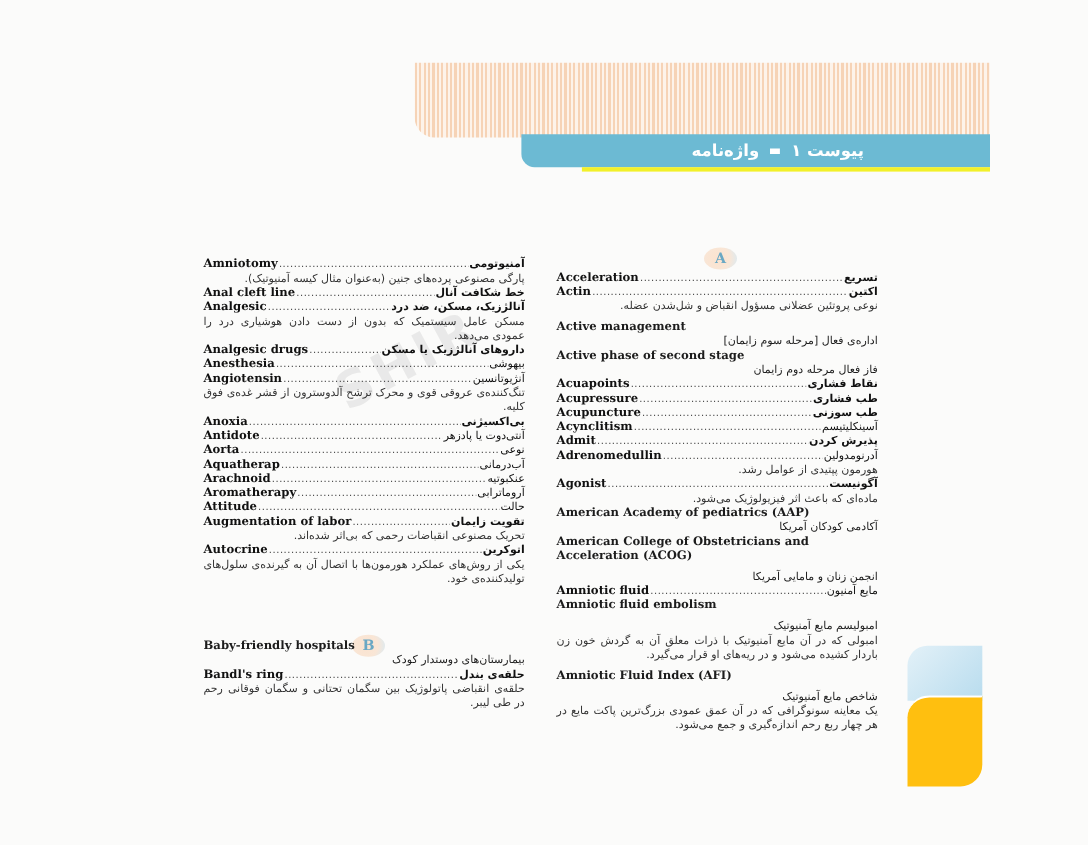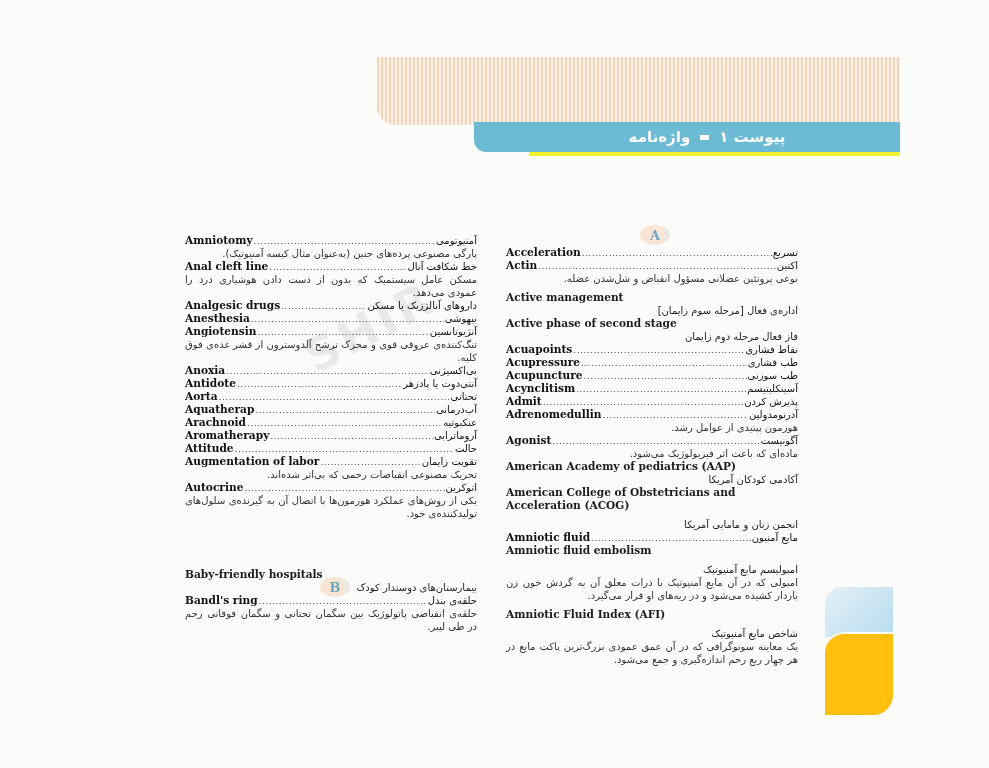--- a/index.html
+++ b/index.html
@@ -33,21 +33,21 @@
   }
   .col { position: absolute; top: 234px; width: 292px; font-size: 10.6px; line-height: 13px; }
   .col-left { left: 185px; }
   .col-right { left: 506px; top: 246px; }
   .entry { margin: 0; }
   .row { display: flex; align-items: baseline; white-space: nowrap; height: 13px; }
   .en { font-family: "DejaVu Serif", serif; font-weight: bold; font-size: 10.6px; color: #111; }
   .dots { flex: 1; overflow: hidden; color: #444; font-size: 9px; letter-spacing: 0.5px; margin: 0 1px; }
   .dots::before { content: "........................................................................................................................"; }
   .fa { direction: rtl; font-size: 10px; color: #111; }
-  .fa-bold { font-weight: normal; }
+  .fa-bold { font-weight: bold; }
   .desc { direction: rtl; text-align: justify; text-align-last: right; font-size: 10px; color: #333; line-height: 13px; }
   .en-solo { font-family: "DejaVu Serif", serif; font-weight: bold; font-size: 10.6px; height: 13px; white-space: nowrap; }
   .fa-solo { direction: rtl; text-align: right; font-size: 10px; font-weight: normal; height: 13px; }
   .gap { height: 6px; }
   .letter-badge {
     position: absolute; width: 30px; height: 20px; border-radius: 50%;
     background: radial-gradient(circle at 40% 50%, #fbe3cf 0%, #f9e6d6 55%, #d8ebf5 100%);
     display: flex; align-items: center; justify-content: center;
     font-family: "DejaVu Serif", serif; font-weight: bold; color: #6aa8c4; font-size: 13px;
   }
@@ -99,20 +99,25 @@
     <div class="desc">پارگی مصنوعی پرده‌های جنین (به‌عنوان مثال کیسه آمنیوتیک).</div>
   </div>
   <div class="entry">
     <div class="row">
         <span class="en">Anal cleft line</span>
         <span class="dots"></span>
         <span class="fa fa-bold">خط شکافت آنال</span>
       </div>
   </div>
   <div class="entry">
+    <div class="row">
+        <span class="en">Analgesic</span>
+        <span class="dots"></span>
+        <span class="fa fa-bold">آنالژزیک، مسکن، ضد درد</span>
+      </div>
     <div class="desc">مسکن عامل سیستمیک که بدون از دست دادن هوشیاری درد را عمودی می‌دهد.</div>
   </div>
   <div class="entry">
     <div class="row">
         <span class="en">Analgesic drugs</span>
         <span class="dots"></span>
         <span class="fa fa-bold">داروهای آنالژزیک یا مسکن</span>
       </div>
   </div>
   <div class="entry">
@@ -141,21 +146,21 @@
     <div class="row">
         <span class="en">Antidote</span>
         <span class="dots"></span>
         <span class="fa">آنتی‌دوت یا پادزهر</span>
       </div>
   </div>
   <div class="entry">
     <div class="row">
         <span class="en">Aorta</span>
         <span class="dots"></span>
-        <span class="fa">تحتانی</span>
+        <span class="fa">نوعی</span>
       </div>
   </div>
   <div class="entry">
     <div class="row">
         <span class="en">Aquatherap</span>
         <span class="dots"></span>
         <span class="fa">آب‌درمانی</span>
       </div>
   </div>
   <div class="entry">

